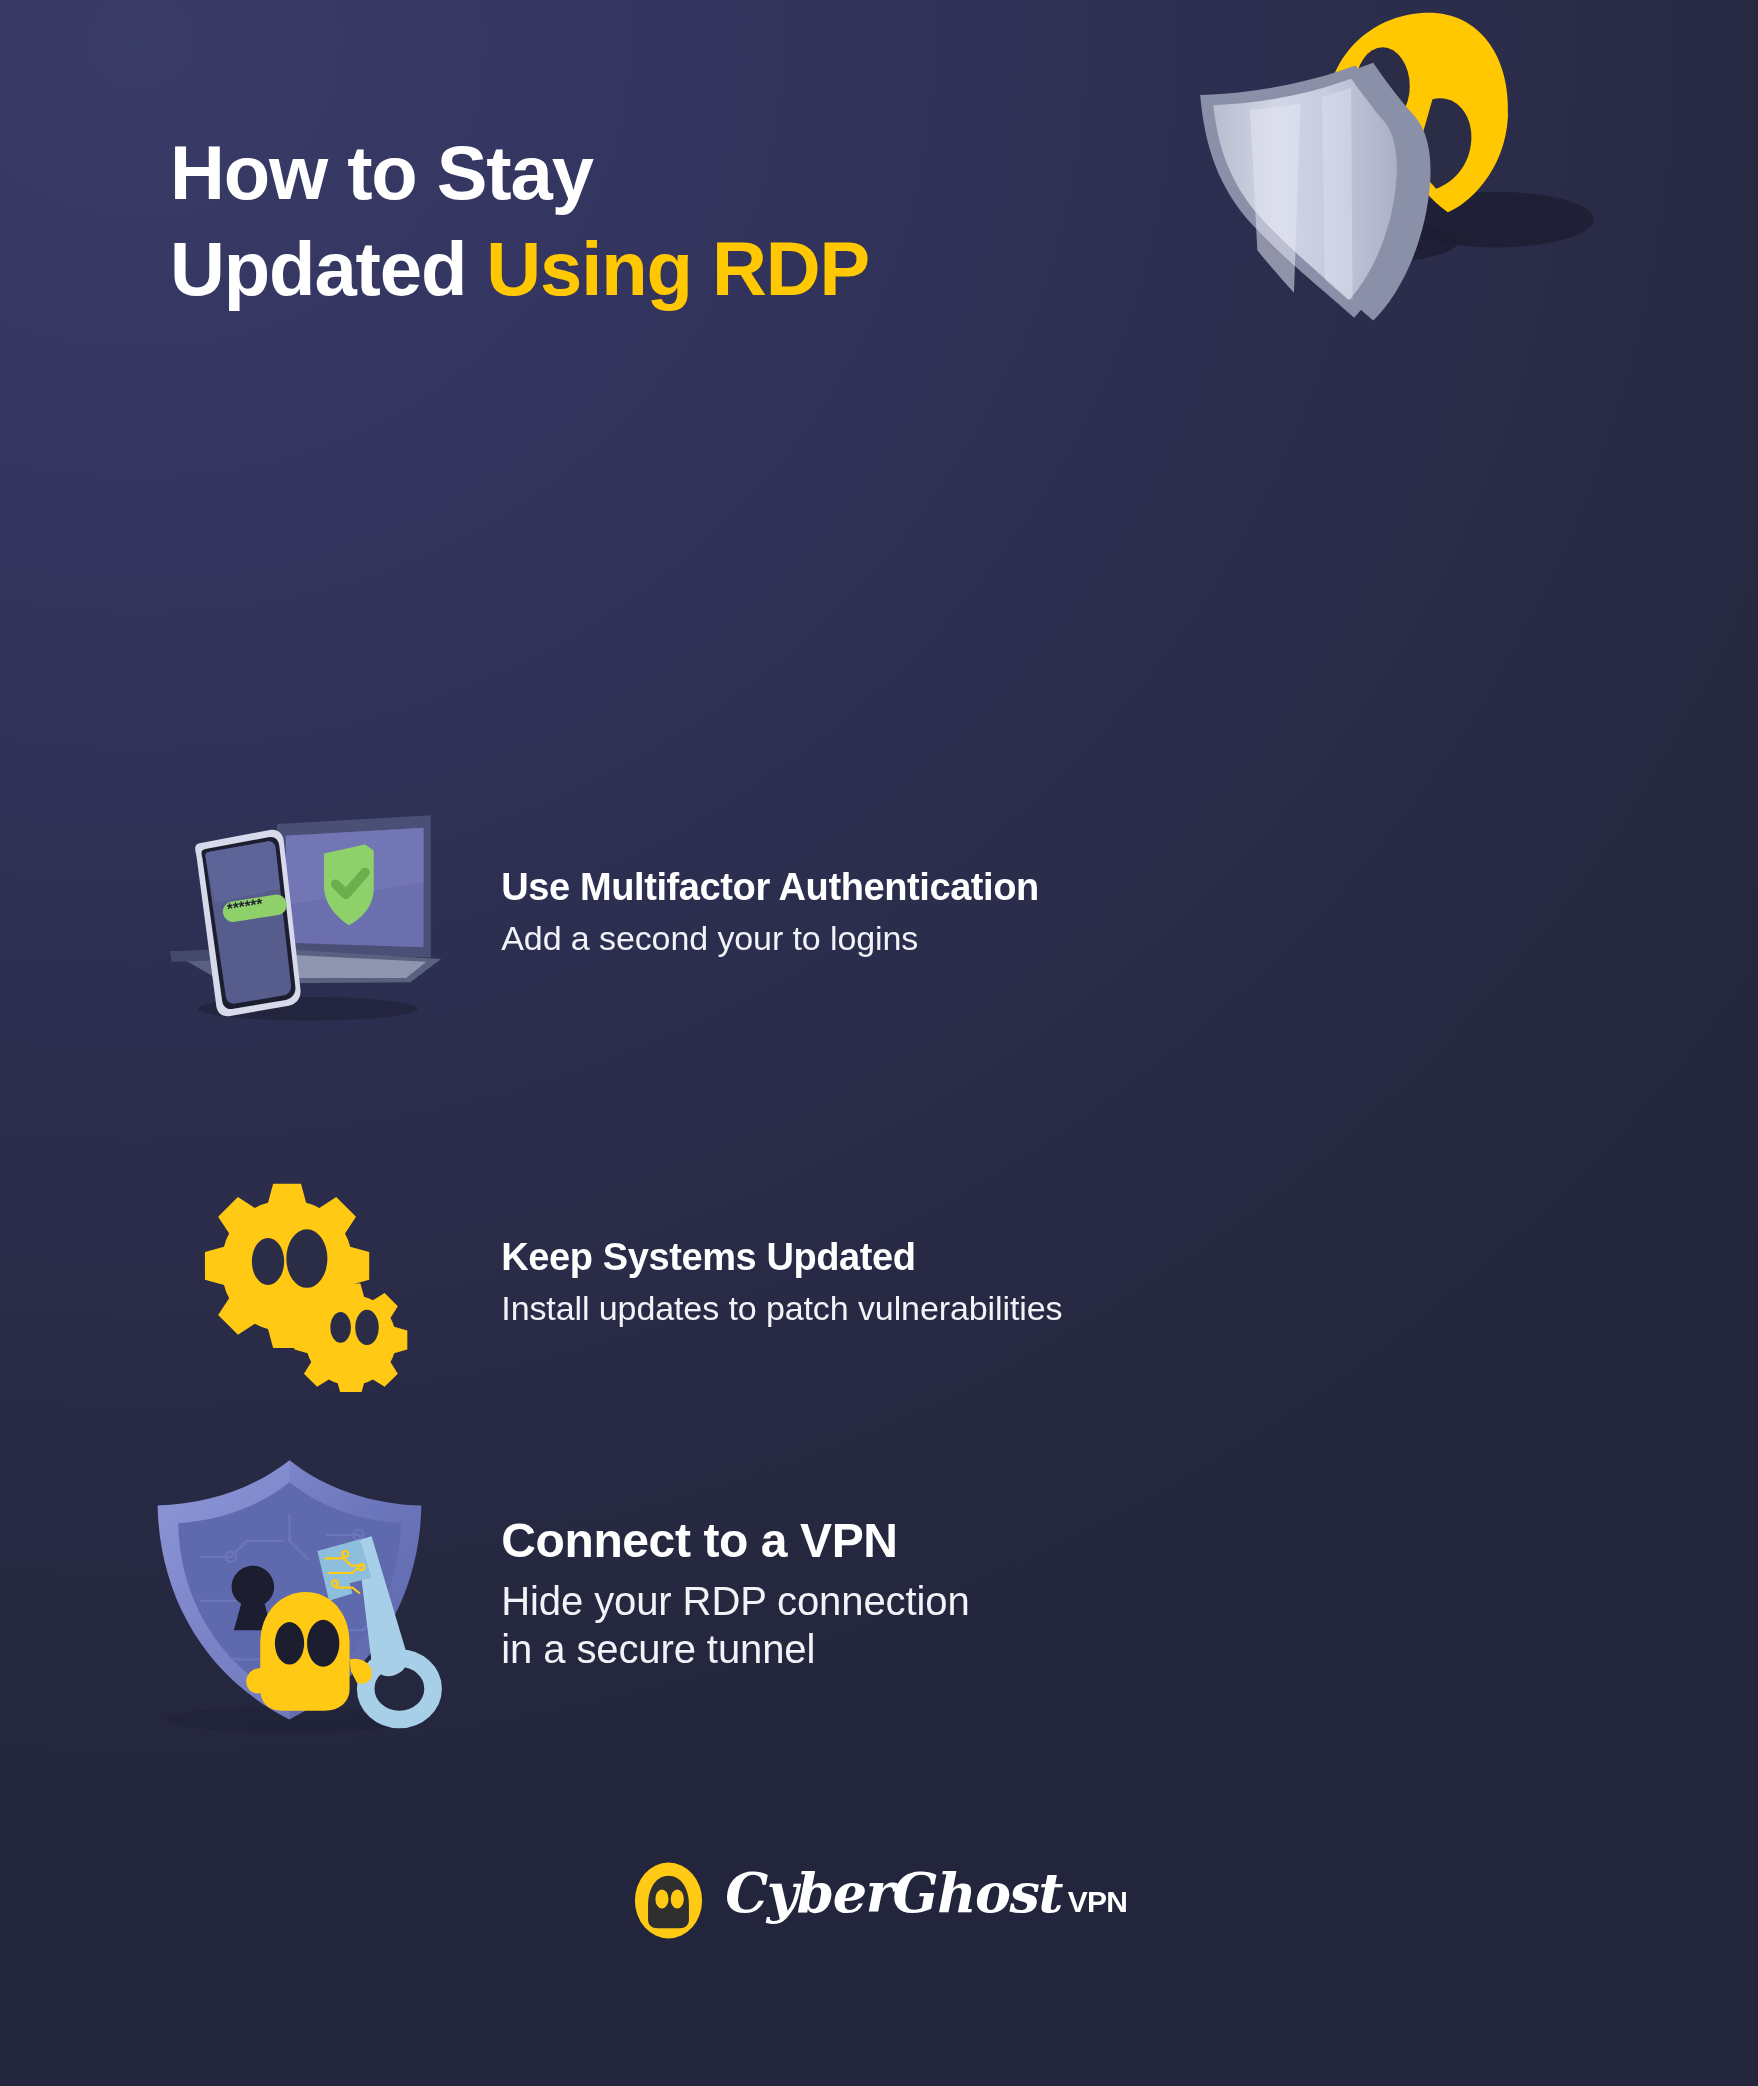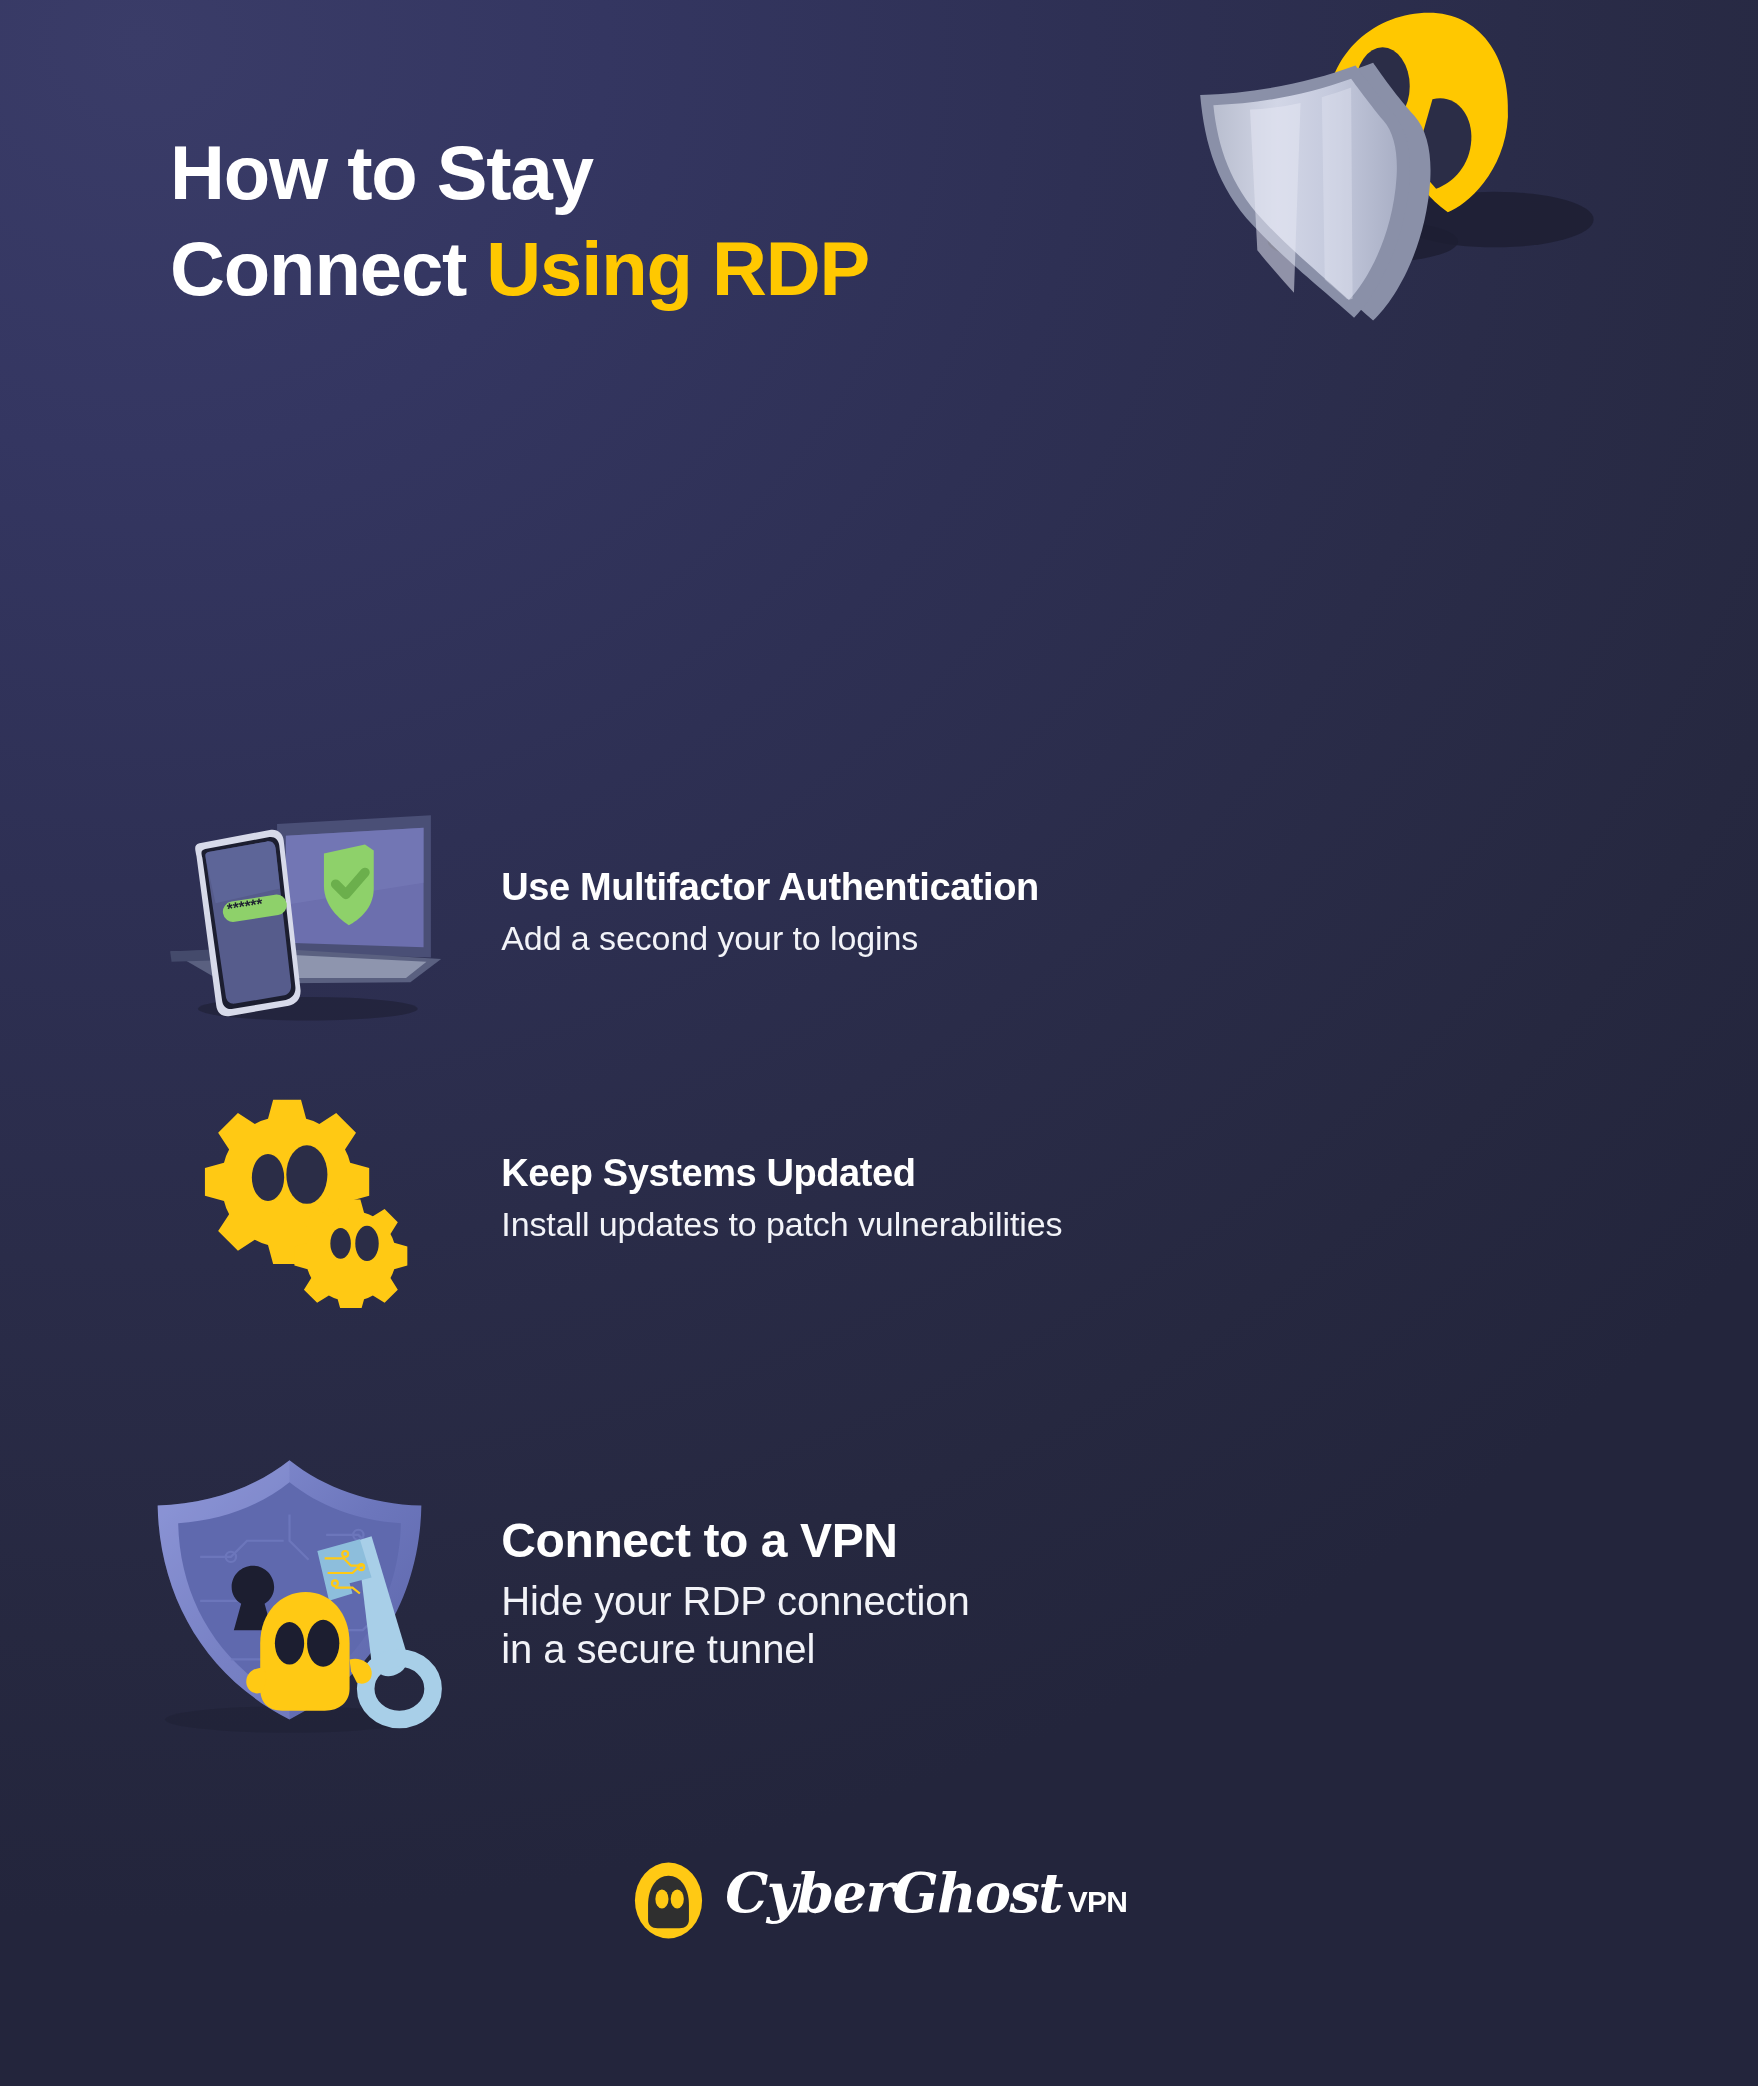--- a/index.html
+++ b/index.html
@@ -63,21 +63,21 @@
     font-weight:300;
     font-size:34px;
     line-height:1.24;
     letter-spacing:-0.1px;
   }
   .item.featured .item-title { font-size:48px; }
   .item.featured .item-desc  { font-size:40px; line-height:1.22; }
 
   #item-0 { left:110px; top:469px;  height:242px; }
   #item-1 { left:110px; top:791px; height:242px; }
-  #item-2 { left:110px; top:1077px; height:242px; }
+  #item-2 { left:110px; top:1161px; height:242px; }
   #item-3 { left:110px; top:1436px; height:315px; }
 
   
   .footer-logo {
     position:absolute; left:0; top:1861px; width:1759px;
     display:flex; align-items:flex-start; justify-content:center; gap:20.5px;
   }
   .logo-wordmark {
     display:flex; align-items:baseline; gap:5.9px;
   }
@@ -90,21 +90,21 @@
     color:#ffffff; font-size:30px; font-weight:bold; letter-spacing:-0.7px;
   }
 </style>
 </head>
 <body>
 
 <div id="infographic">
 
   <div class="title-block">
     <div class="title-line">How to Stay</div>
-    <div class="title-line"><span>Connect </span><span class="title-accent">Using RDP</span></div>
+    <div class="title-line"><span>Updated </span><span class="title-accent">Using RDP</span></div>
   </div>
 
   <div class="hero">
     <svg width="469" height="425" viewBox="0 0 640 580">
       <defs>
         <linearGradient id="silverG" x1="0" y1="0" x2="1" y2="0">
           <stop offset="0" stop-color="#B9BECF"></stop>
             <stop offset="0.35" stop-color="#D2D6E6"></stop>
           <stop offset="0.62" stop-color="#C6CBDE"></stop>
             <stop offset="1" stop-color="#AAB0C6"></stop>

